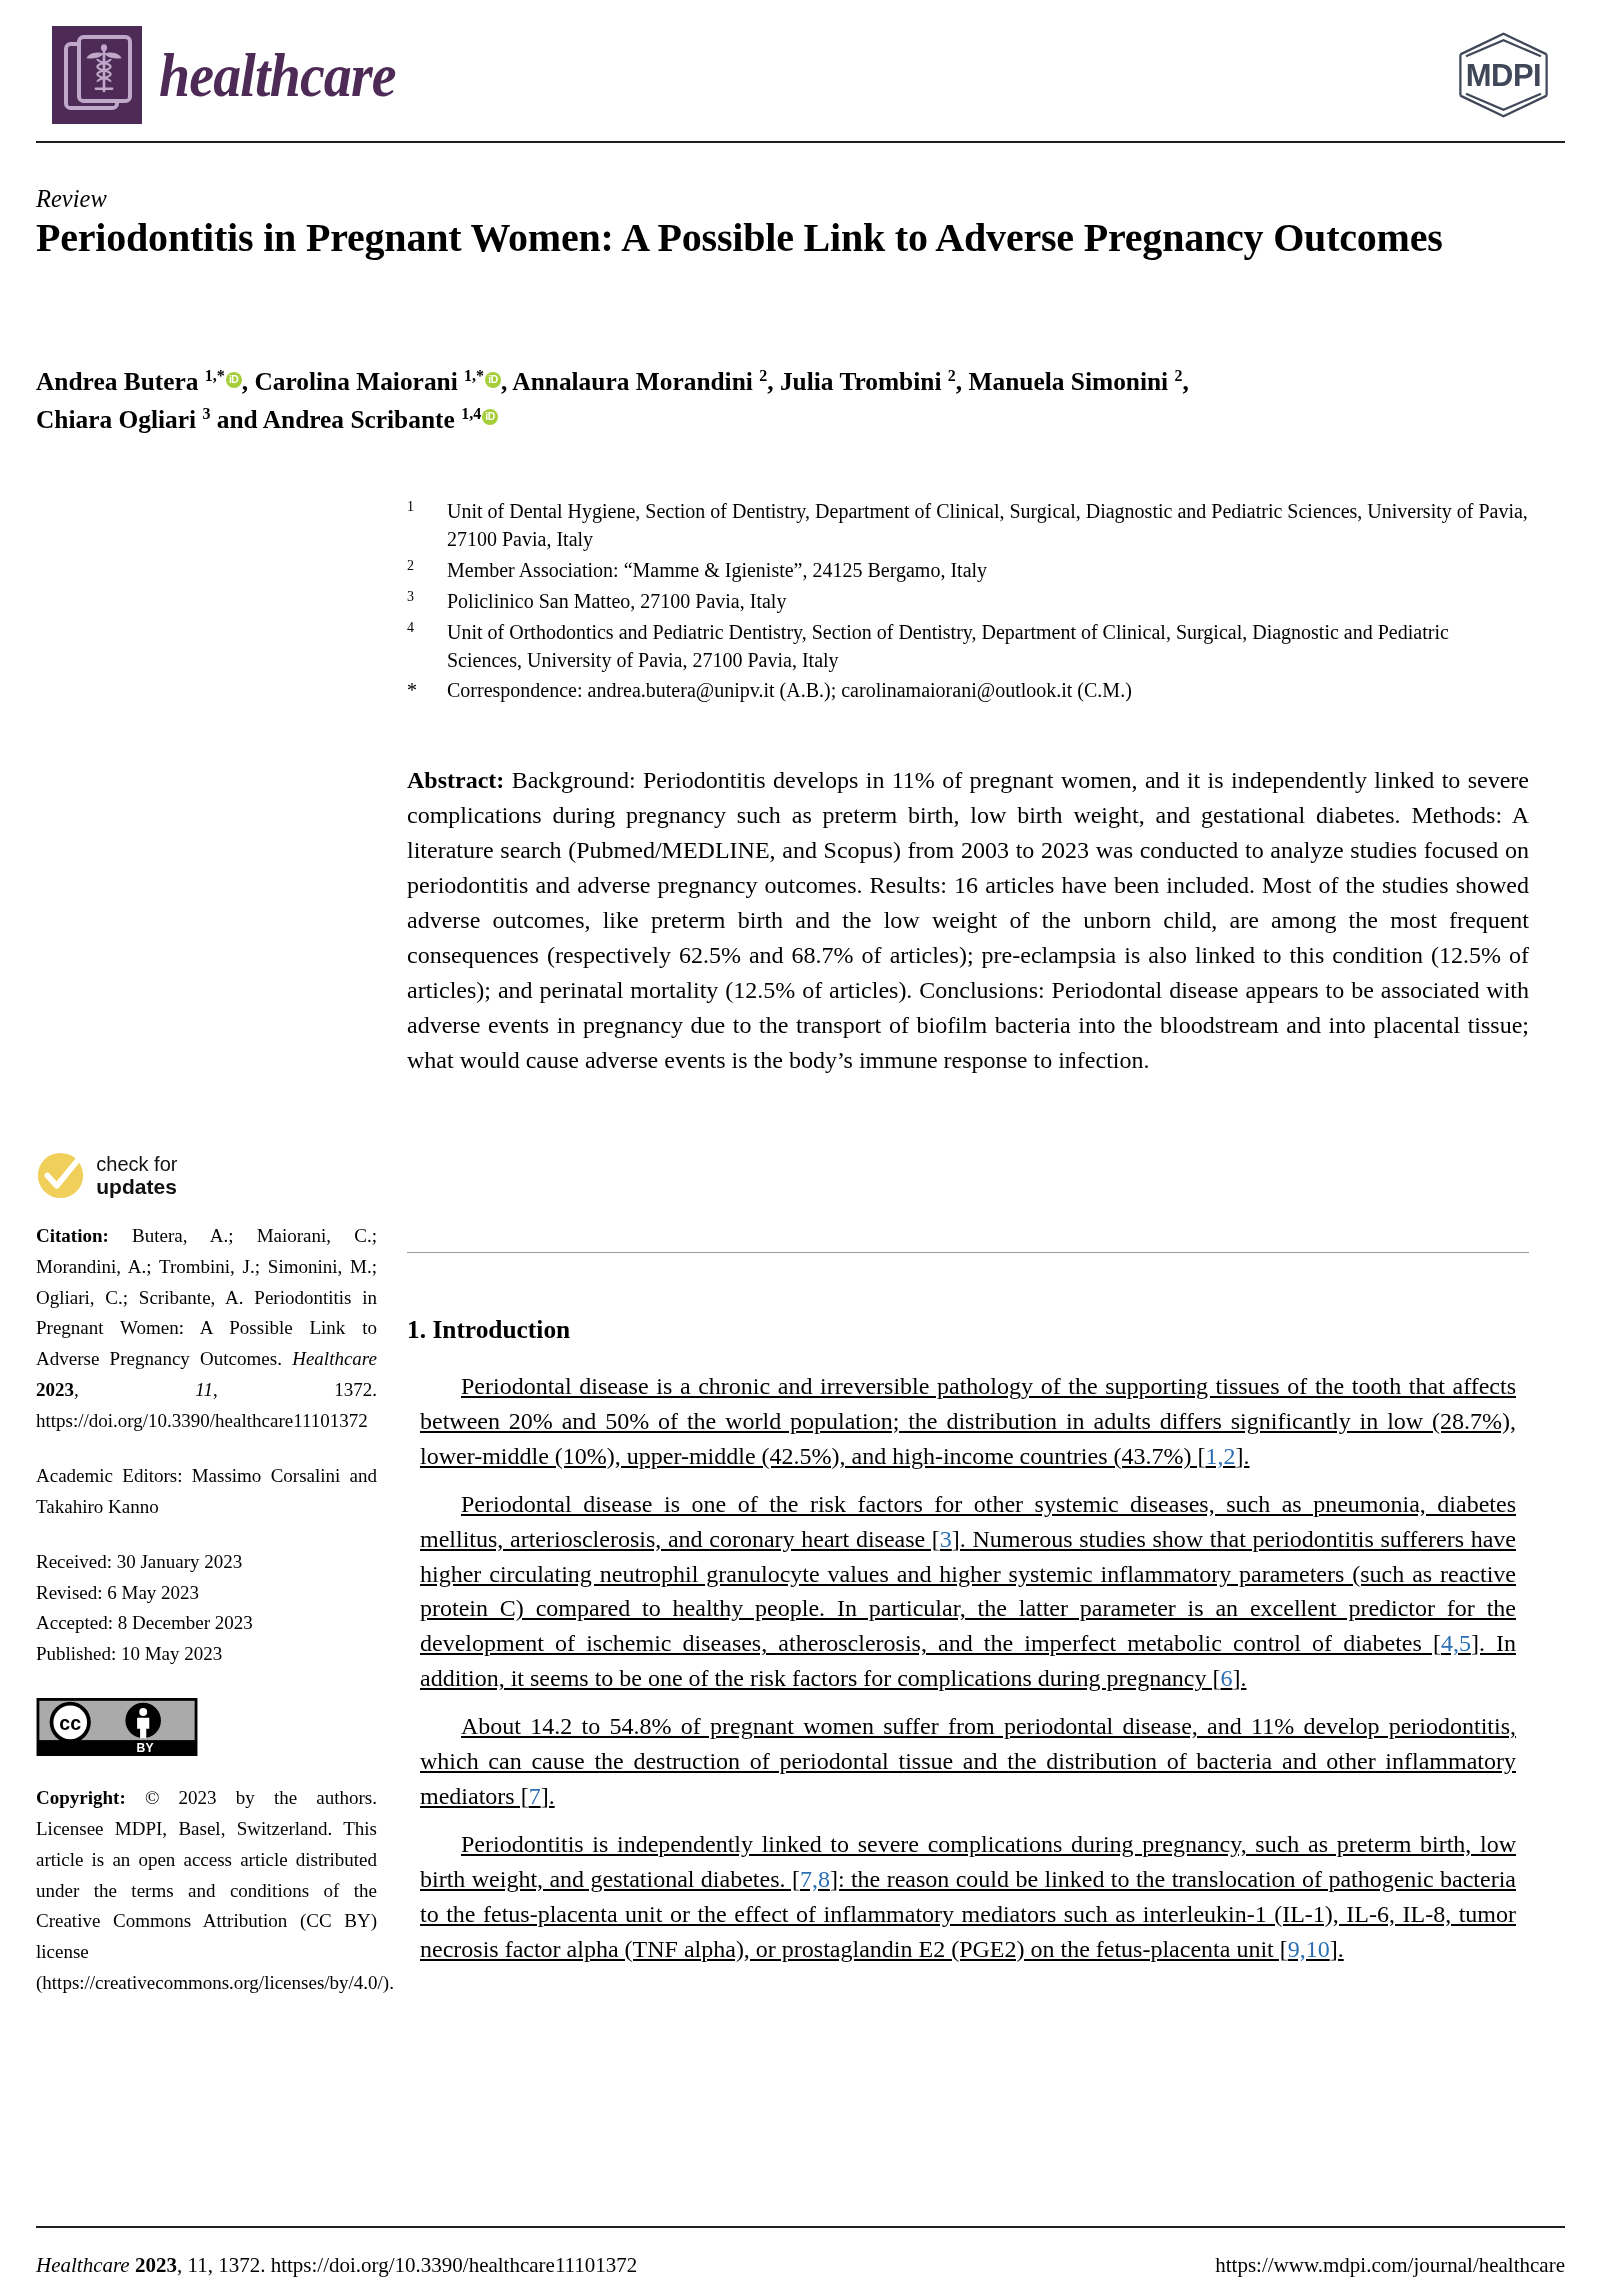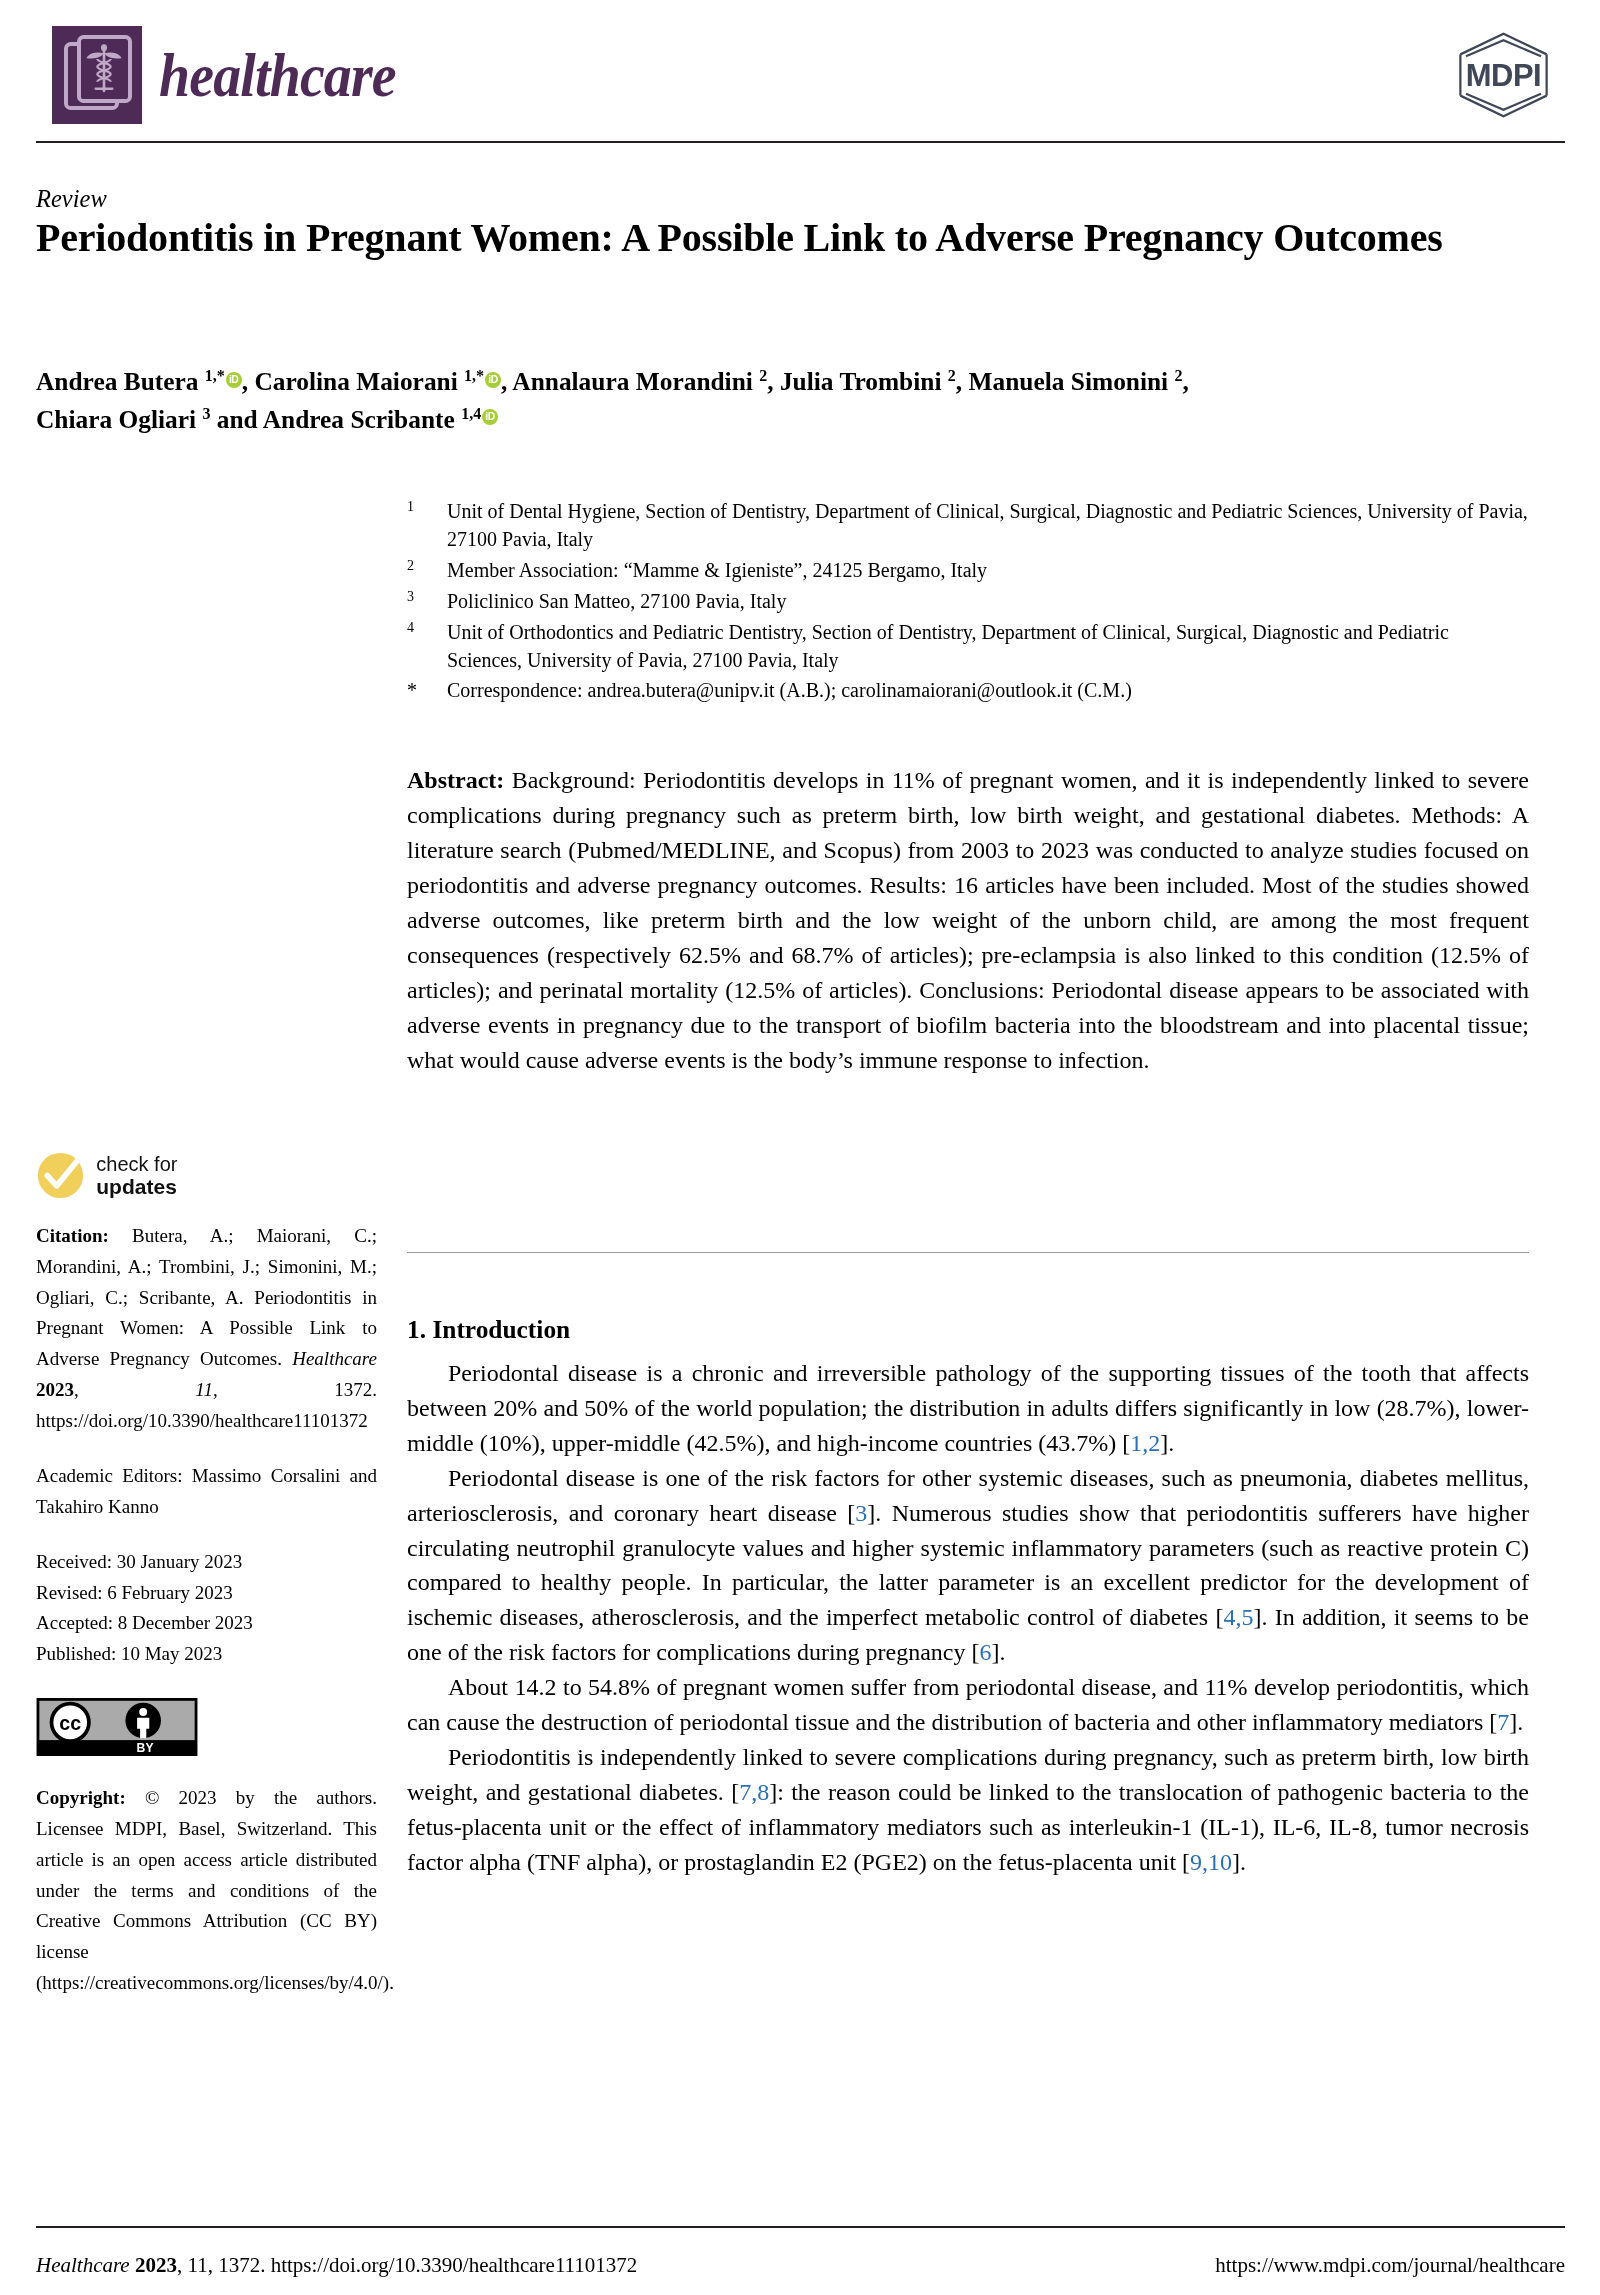--- a/index.html
+++ b/index.html
@@ -199,22 +199,23 @@
   .body-text {
     position: absolute;
     left: 407px;
     top: 1356px;
     width: 1122px;
     font-size: 24px;
     line-height: 1.455;
     text-align: justify;
   }
   .body-text p {
-    margin: 0;
+    margin: 13px;
     text-indent: 41px;
+    text-decoration: underline;
   }
   .ref { color: #2b6fb5; }
 
   
   .sidebar {
     position: absolute;
     left: 36px;
     top: 1151px;
     width: 341px;
     font-size: 19px;
@@ -372,21 +373,21 @@
     </div>
 
     <div class="sb-block">
       <b>Citation:</b><span> Butera, A.; Maiorani, C.; Morandini, A.; Trombini, J.; Simonini, M.; Ogliari, C.; Scribante, A. Periodontitis in Pregnant Women: A Possible Link to Adverse Pregnancy Outcomes. </span><i>Healthcare</i><b> 2023</b><i>, 11</i><span>, 1372. https://doi.org/10.3390/healthcare11101372</span>
     </div>
 
     <div class="sb-block">Academic Editors: Massimo Corsalini and Takahiro Kanno</div>
 
     <div class="sb-block tight" id="pub-dates">
         <div class="dates-line">Received: 30 January 2023</div>
-        <div class="dates-line">Revised: 6 February 2023</div>
+        <div class="dates-line">Revised: 6 May 2023</div>
         <div class="dates-line">Accepted: 8 December 2023</div>
         <div class="dates-line">Published: 10 May 2023</div>
       </div>
 
     <svg class="cc-badge" viewBox="0 0 172 62" style="font-size:20px">
       <rect x="0" y="0" width="172" height="62" fill="#000000"></rect>
       <rect x="3" y="3" width="166" height="42" fill="#aaaaaa"></rect>
       <circle cx="36" cy="26" r="20" fill="#ffffff"></circle>
       <circle cx="36" cy="26" r="20" fill="none" stroke="#000000" stroke-width="4"></circle>
       <text x="36" y="34" text-anchor="middle" font-family="Liberation Sans, sans-serif" font-size="21" font-weight="bold" fill="#000000">cc</text>

